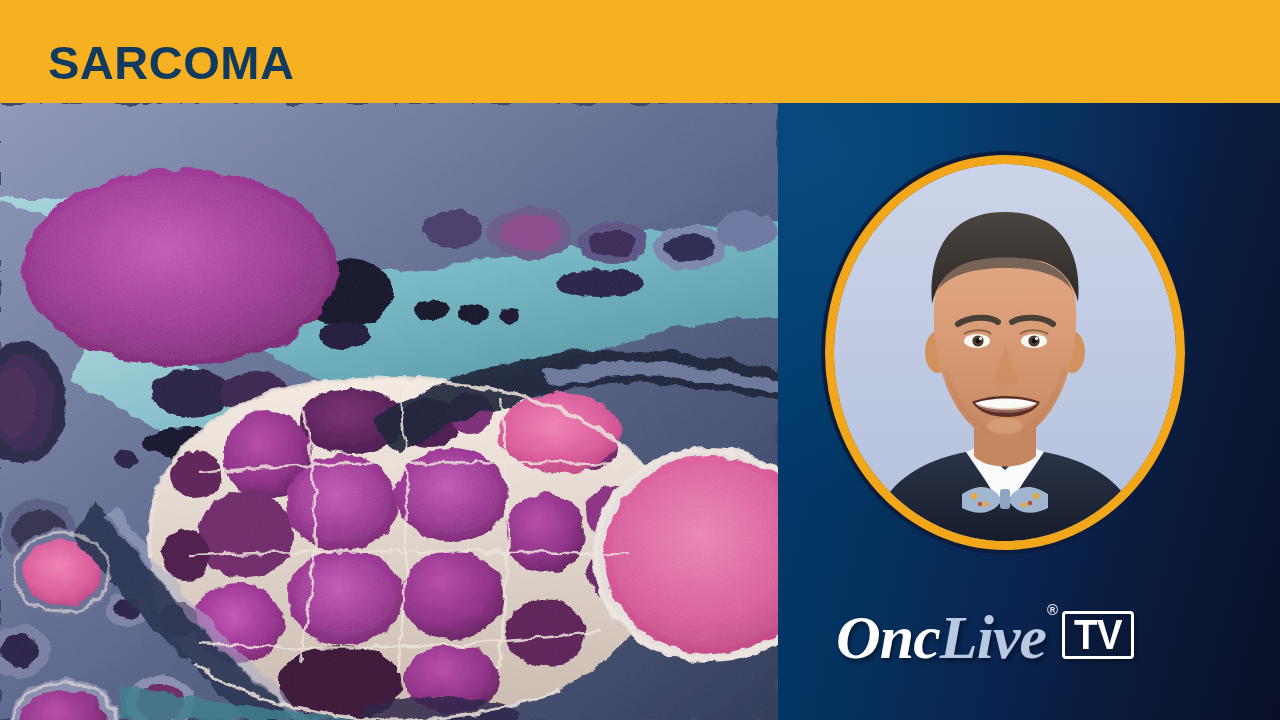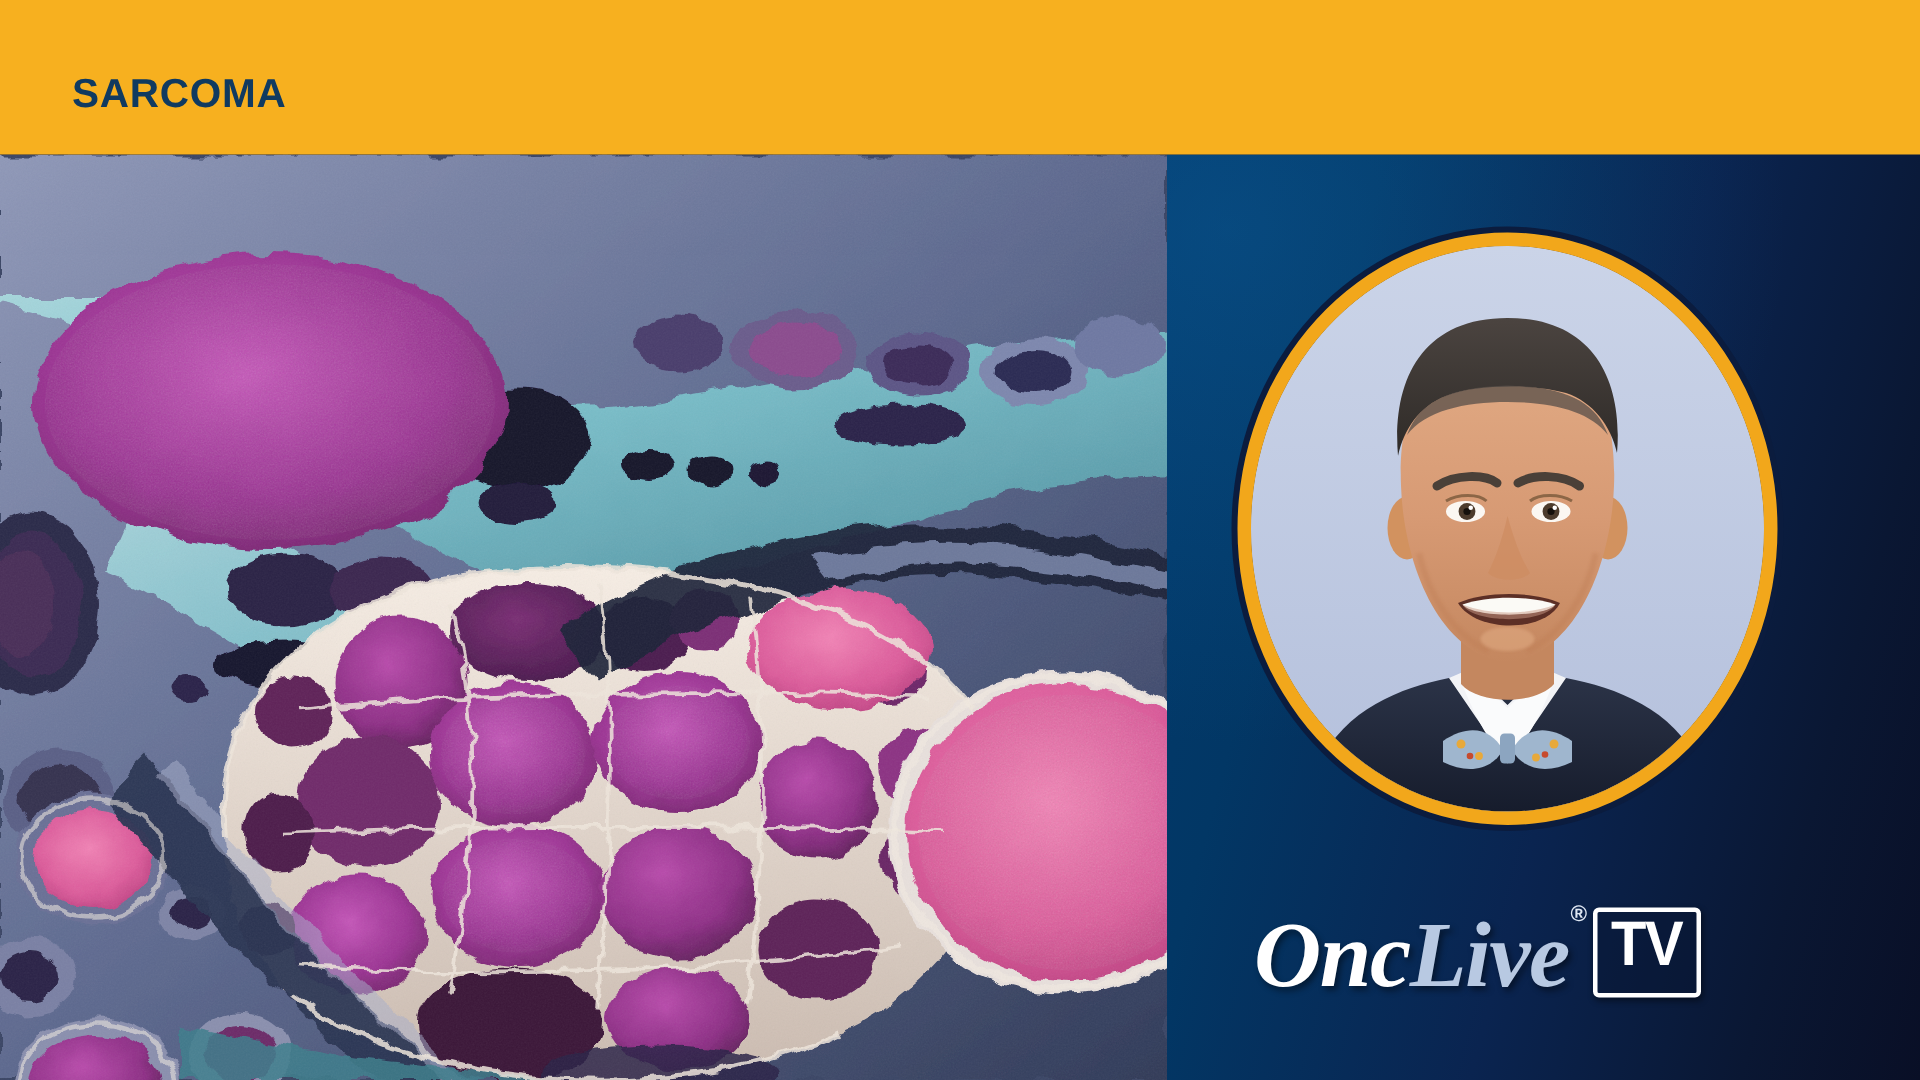--- a/index.html
+++ b/index.html
@@ -9,21 +9,21 @@
   .stage{position:relative;width:1280px;height:720px;overflow:hidden;background:#0b1b3d;}
 
   
   .topbar{
     position:absolute;left:0;top:0;width:1280px;height:103px;
     background:#F7B01F;display:flex;align-items:center;z-index:30;
   }
   .topbar-title{
     margin-left:48px;
     font-family:"Liberation Sans",sans-serif;
-    font-weight:700;font-size:27px;letter-spacing:.5px;
+    font-weight:700;font-size:47px;letter-spacing:.5px;
     color:#103a60;line-height:1;
     transform:translateY(1px);
     margin-top:20px;
   }
 
   
   .art{
     position:absolute;left:0;top:103px;width:778px;height:617px;
     overflow:hidden;background:#2d3a55;
   }
@@ -78,21 +78,21 @@
   .logo-reg{
     font-family:"Liberation Sans",sans-serif;
     font-style:normal;font-weight:700;
     font-size:15px;color:#dfe7f3;
     vertical-align:super;position:relative;top:-22px;left:1px;
     text-shadow:none;
   }
   .logo-tvbox{
     margin-left:6px;margin-bottom:6px;
     border:3px solid #ffffff;border-radius:4px;
-    padding:2px 7px 15px 7px;
+    padding:2px 7px 3px 7px;
     background:rgba(8,20,46,.35);
     display:inline-flex;align-items:center;justify-content:center;
     box-shadow:1px 2px 4px rgba(0,0,0,.45);
   }
   .logo-tv{
     font-family:"Liberation Sans Narrow","Liberation Sans",sans-serif;
     font-weight:700;font-size:42px;line-height:.9;
     color:#ffffff;letter-spacing:-1px;
     transform:scaleX(.92);
   }

